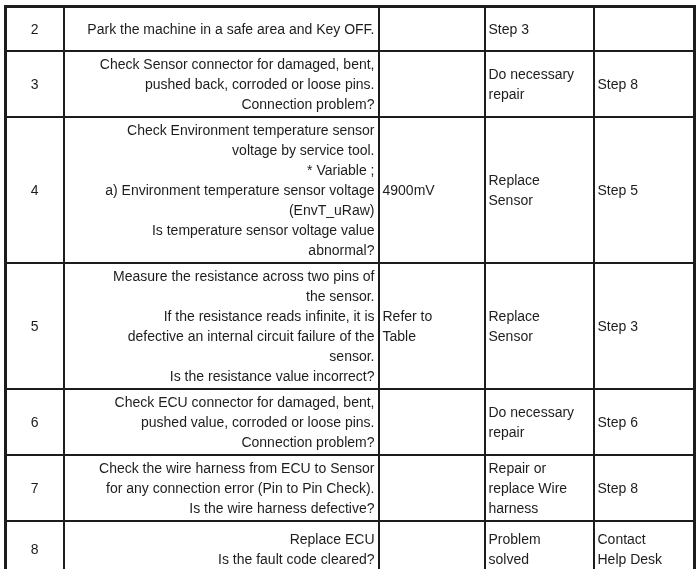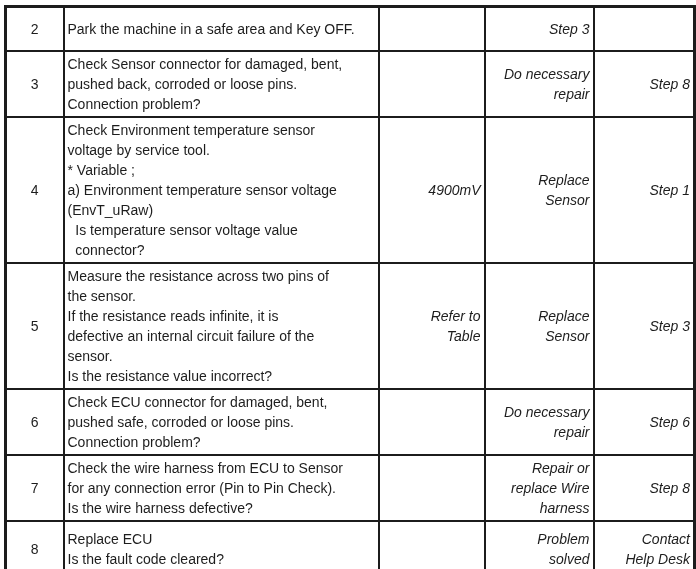--- a/index.html
+++ b/index.html
@@ -27,30 +27,29 @@
     line-height: 20px;
     vertical-align: middle;
     overflow: hidden;
     padding: 2px 3px;
   }
   td.step-col {
     text-align: center;
     font-size: 15px;
   }
   td.desc-col {
-    text-align: left;
+    text-align: right;
     padding-left: 9px;
     padding-right: 3px;
     white-space: pre-wrap;
     margin-left: 40px;
   }
   td.center-col {
-    text-align: right;
+    text-align: left;
     white-space: pre-line;
-    font-style: italic;
   }
 </style>
 </head>
 <body>
 
 <div class="page">
   <table class="trouble-table">
     <colgroup>
       <col style="width:58px">
       <col style="width:315px">
@@ -77,44 +76,44 @@
         <td class="center-col">Step 8</td>
       </tr>
       <tr style="height:145px">
         <td class="step-col">4</td>
         <td class="desc-col">Check Environment temperature sensor
 voltage by service tool.
 * Variable ;
 a) Environment temperature sensor voltage
 (EnvT_uRaw)
   Is temperature sensor voltage value
-  connector?</td>
+  abnormal?</td>
         <td class="center-col">4900mV</td>
         <td class="center-col">Replace
 Sensor</td>
-        <td class="center-col">Step 1</td>
+        <td class="center-col">Step 5</td>
       </tr>
       <tr style="height:123px">
         <td class="step-col">5</td>
         <td class="desc-col">Measure the resistance across two pins of
 the sensor.
 If the resistance reads infinite, it is
 defective an internal circuit failure of the
 sensor.
 Is the resistance value incorrect?</td>
         <td class="center-col">Refer to
 Table</td>
         <td class="center-col">Replace
 Sensor</td>
         <td class="center-col">Step 3</td>
       </tr>
       <tr style="height:64px">
         <td class="step-col">6</td>
         <td class="desc-col">Check ECU connector for damaged, bent,
-pushed safe, corroded or loose pins.
+pushed value, corroded or loose pins.
 Connection problem?</td>
         <td class="center-col"></td>
         <td class="center-col">Do necessary
 repair</td>
         <td class="center-col">Step 6</td>
       </tr>
       <tr style="height:60px">
         <td class="step-col">7</td>
         <td class="desc-col">Check the wire harness from ECU to Sensor
 for any connection error (Pin to Pin Check).

